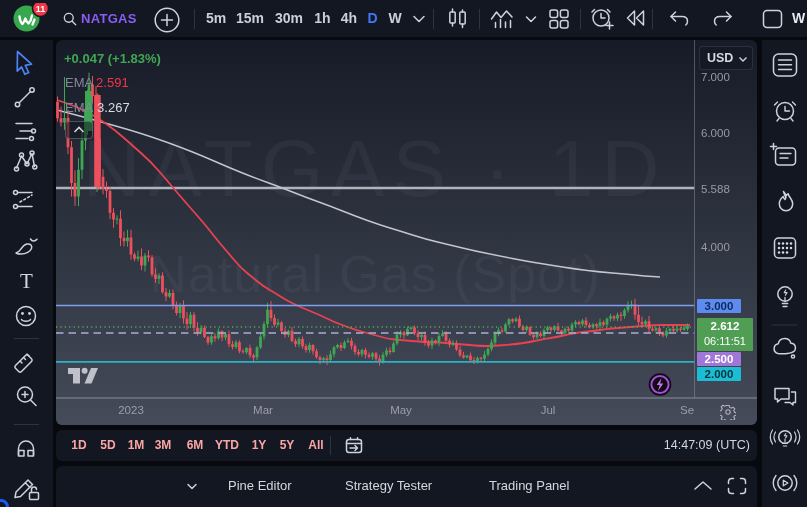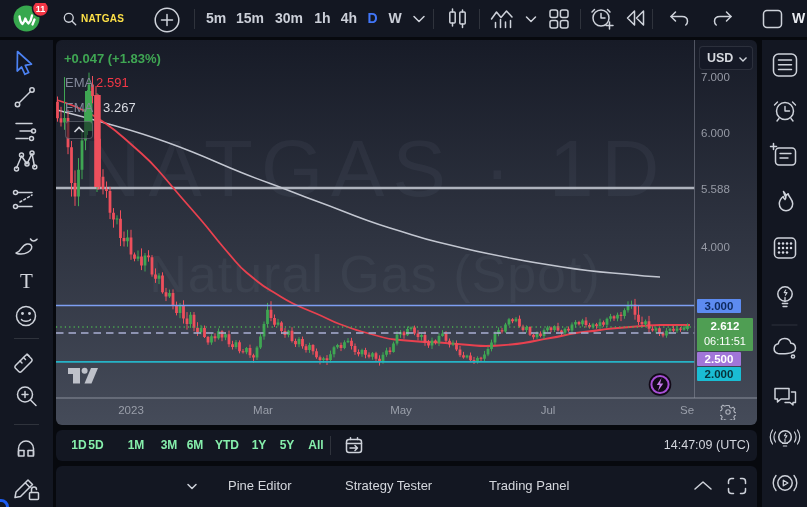--- a/index.html
+++ b/index.html
@@ -1,21 +1,21 @@
 <!DOCTYPE html>
 <html><head><meta charset="utf-8"><title>NATGAS</title><style>
 *{margin:0;padding:0;box-sizing:border-box}
 html,body{width:807px;height:507px;background:#07090e;font-family:"Liberation Sans",sans-serif;overflow:hidden}
 .abs{position:absolute}
 #root{position:relative;width:807px;height:507px}
 .panel{background:#131722}
 .sep{position:absolute;width:1px;height:20px;top:9px;background:rgba(255,255,255,.12)}
 .tfi{position:absolute;top:0;height:37px;line-height:37px;font-size:14px;font-weight:700;color:#cbcfd8;text-align:center}
 .ic{stroke:#ced2da;fill:none;stroke-width:1.5;stroke-linecap:round;stroke-linejoin:round}
-.bt{position:absolute;font-size:12px;font-weight:700;color:#86efac;top:0;height:31px;line-height:31px;text-align:center}
+.bt{position:absolute;font-size:12px;font-weight:700;color:#fca5a5;top:0;height:31px;line-height:31px;text-align:center}
 .b2{position:absolute;font-size:13px;color:#d4d7dd;top:0;height:41px;line-height:40px}
 .axl{position:absolute;left:6px;font-size:11.5px;color:#969aa5}
 .tml{position:absolute;top:8px;font-size:11.5px;color:#9a9faa;transform:translateX(-50%)}
 .plabel{position:absolute;left:2px;width:44px;height:14px;font-size:11.5px;font-weight:700;text-align:center;line-height:14.5px;border-radius:1px}
 </style></head>
 <body>
 <div id="root">
 
 <div class="abs panel" style="left:0;top:0;width:807px;height:37px">
 
@@ -23,21 +23,21 @@
     <circle cx="14.5" cy="15.5" r="13" fill="#37a84e"></circle>
     <path d="M7.5 13.5c.5 4 1.5 6.5 3 7.5 1.3-1.5 2.2-3.5 2.8-5.5.7 2 1.7 4 3.2 5 1.8-1.8 3-4.5 3.5-8" fill="none" stroke="#fff" stroke-width="2.3" stroke-linecap="round" stroke-linejoin="round"></path>
     <path d="M20.5 21.5l2-5" fill="none" stroke="#fff" stroke-width="2.3" stroke-linecap="round"></path>
     <circle cx="28.5" cy="5.5" r="8" fill="#f23645" stroke="#131722" stroke-width="1.5"></circle>
     <text x="28.5" y="8.6" font-size="9" font-weight="700" fill="#fff" text-anchor="middle">11</text>
   </svg>
   <svg class="abs" style="left:63px;top:12px" width="16" height="16" viewBox="0 0 18 18">
     <circle cx="6.5" cy="6.5" r="5" class="ic" stroke-width="1.6"></circle>
         <path d="M10.3 10.3l4 4" class="ic" stroke-width="1.6"></path>
   </svg>
-  <div class="abs" style="left:81px;top:0;height:37px;line-height:37px;font-size:10px;font-weight:700;color:#fde047;letter-spacing:.3px">NATGAS</div>
+  <div class="abs" style="left:81px;top:0;height:37px;line-height:37px;font-size:13px;font-weight:700;color:#8b5cf6;letter-spacing:.3px">NATGAS</div>
   <svg class="abs" style="left:154px;top:7px" width="26" height="26" viewBox="0 0 26 26">
     <circle cx="13" cy="13" r="11.8" class="ic" stroke-width="1.3"></circle>
     <path d="M13 7.5v11M7.5 13h11" class="ic" stroke-width="1.3"></path>
   </svg>
   <div class="sep" style="left:194px"></div>
   <div class="tfi" style="left:203px;width:26px">5m</div>
   <div class="tfi" style="left:234px;width:32px">15m</div>
   <div class="tfi" style="left:273px;width:32px">30m</div>
   <div class="tfi" style="left:310px;width:25px">1h</div>
   <div class="tfi" style="left:337px;width:24px">4h</div>
@@ -222,21 +222,21 @@
   <path d="M605.5 338l-4.8 7h3l-1.7 6 5.3-7.5h-3.2z" fill="#c478e8"></path>
 
   <path d="M0 358H701" stroke="#888e99" stroke-width="1.2"></path>
 
   <path d="M638.5 0V358" stroke="rgba(150,156,168,.45)" stroke-width="1"></path>
 </svg>
 
   
   <div class="abs" style="left:8px;top:11px;font-size:13px;font-weight:700;color:#3fa653">+0.047 (+1.83%)</div>
   <div class="abs" style="left:9px;top:35px;font-size:13px;color:#83899a">EMA <span style="color:#f23645;">2.591</span></div>
-  <div class="abs" style="left:9px;top:60px;font-size:13px;color:#83899a">EMA <span style="color:#d8dbe2;margin-left:7px">3.267</span></div>
+  <div class="abs" style="left:9px;top:60px;font-size:13px;color:#83899a">EMA <span style="color:#d8dbe2;margin-left:1px">3.267</span></div>
   <div class="abs" style="left:9px;top:81px;width:28px;height:18px;border:1px solid rgba(160,166,178,.4);border-radius:4px;background:rgba(16,20,30,.55)">
     <svg width="26" height="16" viewBox="0 0 26 16">
           <path d="M8.5 10l4.5-4.5L17.5 10" stroke="#cfd3da" stroke-width="1.6" fill="none"></path>
         </svg>
   </div>
 
   
   <div class="abs" style="left:643px;top:6px;width:54px;height:24px;background:#151926;border:1px solid rgba(255,255,255,.1);border-radius:4px">
     <span style="position:absolute;left:7px;top:4px;font-size:12.5px;font-weight:700;color:#d6d9df">USD</span>
     <svg class="abs" style="left:38px;top:9px" width="10" height="7" viewBox="0 0 10 7">
@@ -268,23 +268,23 @@
   <style>.tml{top:364px}</style>
   
   <svg class="abs" style="left:664px;top:364px" width="16" height="16" viewBox="0 0 16 16">
     <path d="M6.8 1.5h2.4l.5 1.9 1.7.7 1.7-1 1.7 1.7-1 1.7.7 1.7 1.9.5v2.4l-1.9.5-.7 1.7 1 1.7-1.7 1.7-1.7-1-1.7.7-.5 1.9H6.8l-.5-1.9-1.7-.7-1.7 1-1.7-1.7 1-1.7-.7-1.7-1.9-.5V6.8l1.9-.5.7-1.7-1-1.7 1.7-1.7 1.7 1 1.7-.7z" fill="none" stroke="#aeb2bc" stroke-width="1.1"></path>
     <circle cx="8" cy="8" r="2.2" fill="none" stroke="#aeb2bc" stroke-width="1.1"></circle>
   </svg>
 </div>
 
 <div class="abs panel" style="left:56px;top:430px;width:701px;height:31px;border-radius:6px">
   <div class="bt" style="left:11px;width:24px">1D</div>
-  <div class="bt" style="left:28px;width:24px">5D</div>
+  <div class="bt" style="left:40px;width:24px">5D</div>
   <div class="bt" style="left:67px;width:26px">1M</div>
-  <div class="bt" style="left:100px;width:26px">3M</div>
+  <div class="bt" style="left:94px;width:26px">3M</div>
   <div class="bt" style="left:126px;width:26px">6M</div>
   <div class="bt" style="left:155px;width:32px">YTD</div>
   <div class="bt" style="left:191px;width:24px">1Y</div>
   <div class="bt" style="left:218px;width:26px">5Y</div>
   <div class="bt" style="left:248px;width:24px">All</div>
   <div class="sep" style="left:274px;top:6px;height:19px"></div>
   <svg class="abs" style="left:289px;top:7px" width="19" height="17" viewBox="0 0 19 17">
     <rect x="1.5" y="2.5" width="15" height="13" rx="2.5" class="ic" stroke-width="1.4"></rect>
     <path d="M1.5 6.5h15M5.5 2.5V.8M12.5 2.5V.8" class="ic" stroke-width="1.4"></path>
     <path d="M5 11h7M10 8.5L12.5 11 10 13.5" class="ic" stroke-width="1.3"></path>

